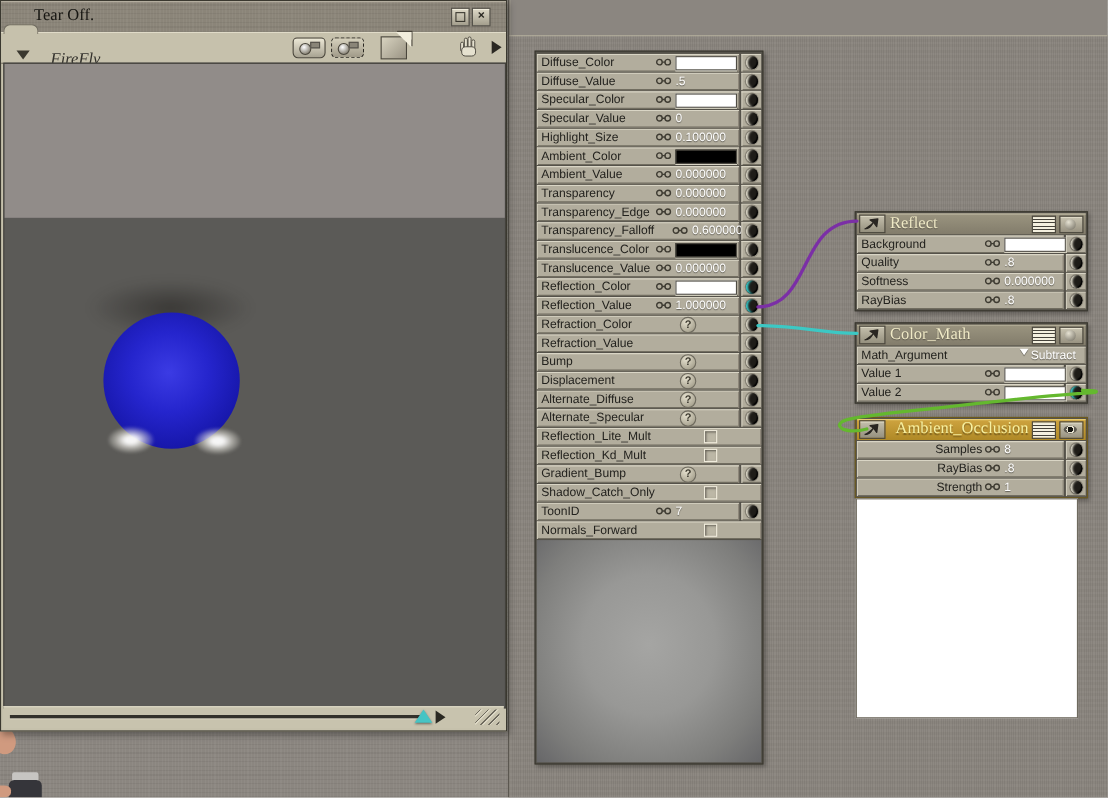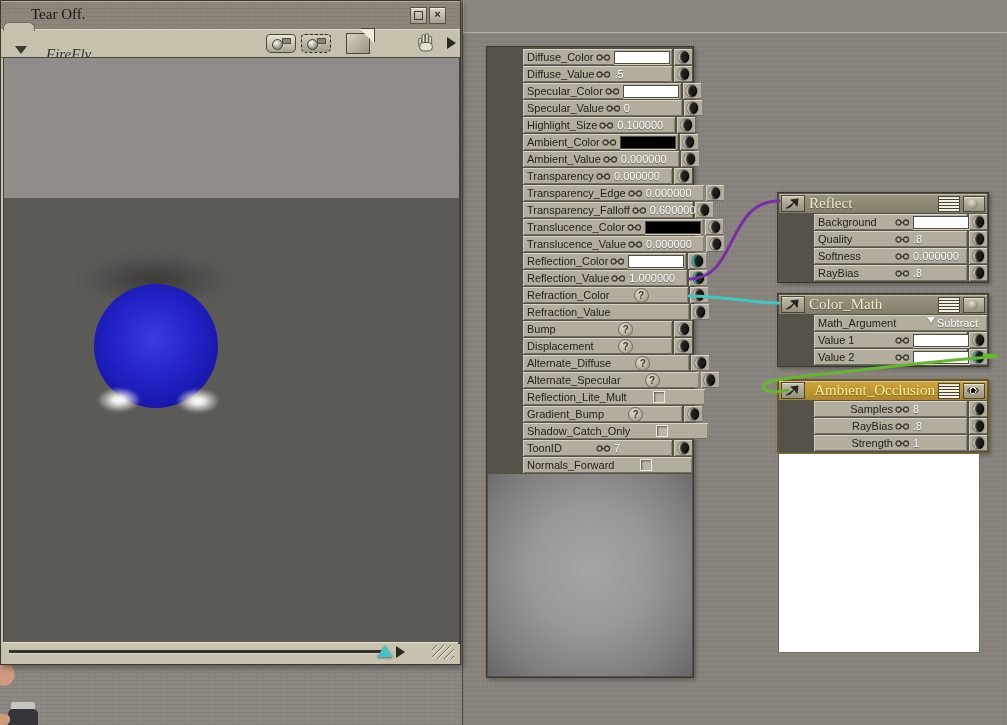--- a/index.html
+++ b/index.html
@@ -87,21 +87,21 @@
   .sel .ntitle{color:#f7f0a0;}
   .hicon{width:20px;height:14px;border:1px solid #4a463c;margin-left:3px;position:relative;flex:none;
        background:linear-gradient(#c9c4b1,#989281);box-shadow:inset 0 1px 0 #e6e1ce;}
   .hicon.list{background:repeating-linear-gradient(180deg,#f4f0df 0 2px,#45423a 2px 3px);}
   .hicon.eye::before{content:"";position:absolute;left:3px;top:3px;width:12px;height:7px;border-radius:50%;
        background:radial-gradient(circle at 50% 50%,#14130f 0 2.5px,#e8e3d0 2.5px 3.5px,#5e5a50 3.5px);}
   .hicon.ball::before{content:"";position:absolute;left:4px;top:2px;width:10px;height:10px;border-radius:50%;
        background:radial-gradient(circle at 35% 30%,#e6e2d2,#6e6a5e);}
   .outicon{width:22px;height:15px;border:1px solid #4a463c;background:linear-gradient(#c5c0ad,#95907e);
        box-shadow:inset 0 1px 0 #e0dbc8;flex:none;display:flex;align-items:center;justify-content:center;}
-  .prow{display:flex;height:16px;margin-top:1px;padding-left:35px;}
+  .prow{display:flex;height:16px;margin-top:1px;}
   .prow-main{flex:1;display:flex;align-items:center;background:#b2ad9d;padding-left:4px;
        box-shadow:inset 0 1px 0 #d9d5c5,inset 1px 0 0 #cfcbbb,inset -1px 0 0 #8a8477,inset 0 -1px 0 #716d60;}
   .plabel{flex:1;font:11px "Liberation Sans",sans-serif;color:#23221e;white-space:nowrap;}
   .ctrl{display:flex;align-items:center;flex:none;}
   .val{font:11px "Liberation Sans",sans-serif;color:#fff;margin-left:3px;text-shadow:0 1px 1px rgba(0,0,0,.45);white-space:nowrap;}
   .swatch{width:54px;height:11px;border:1px solid #4f4c44;box-shadow:0 1px 0 #d9d5c5;margin-left:3px;flex:none;}
   .qbtn{width:13px;height:13px;border-radius:50%;flex:none;margin-left:24px;
        background:radial-gradient(circle at 35% 28%,#e4dfcd,#97927f);border:1px solid #6e6a5e;
        color:#3c392f;font:bold 10px/13px "Liberation Sans",sans-serif;text-align:center;}
   .cbox{width:10px;height:10px;flex:none;margin-left:26px;background:#bcb7a6;
@@ -476,20 +476,28 @@
       <div class="prow">
         <div class="prow-main">
           <div class="plabel">Reflection_Lite_Mult</div>
           <div class="ctrl" style="width: 78px;">
             <div class="cbox"></div>
           </div>
         </div>
       </div>
       <div class="prow">
         <div class="prow-main">
+          <div class="plabel">Reflection_Kd_Mult</div>
+          <div class="ctrl" style="width: 78px;">
+            <div class="cbox"></div>
+          </div>
+        </div>
+      </div>
+      <div class="prow">
+        <div class="prow-main">
           <div class="plabel">Gradient_Bump</div>
           <div class="ctrl" style="width: 78px;">
             <div class="qbtn">?</div>
           </div>
         </div>
         <div class="prow-plug">
           <div class="socket"></div>
         </div>
       </div>
       <div class="prow">

